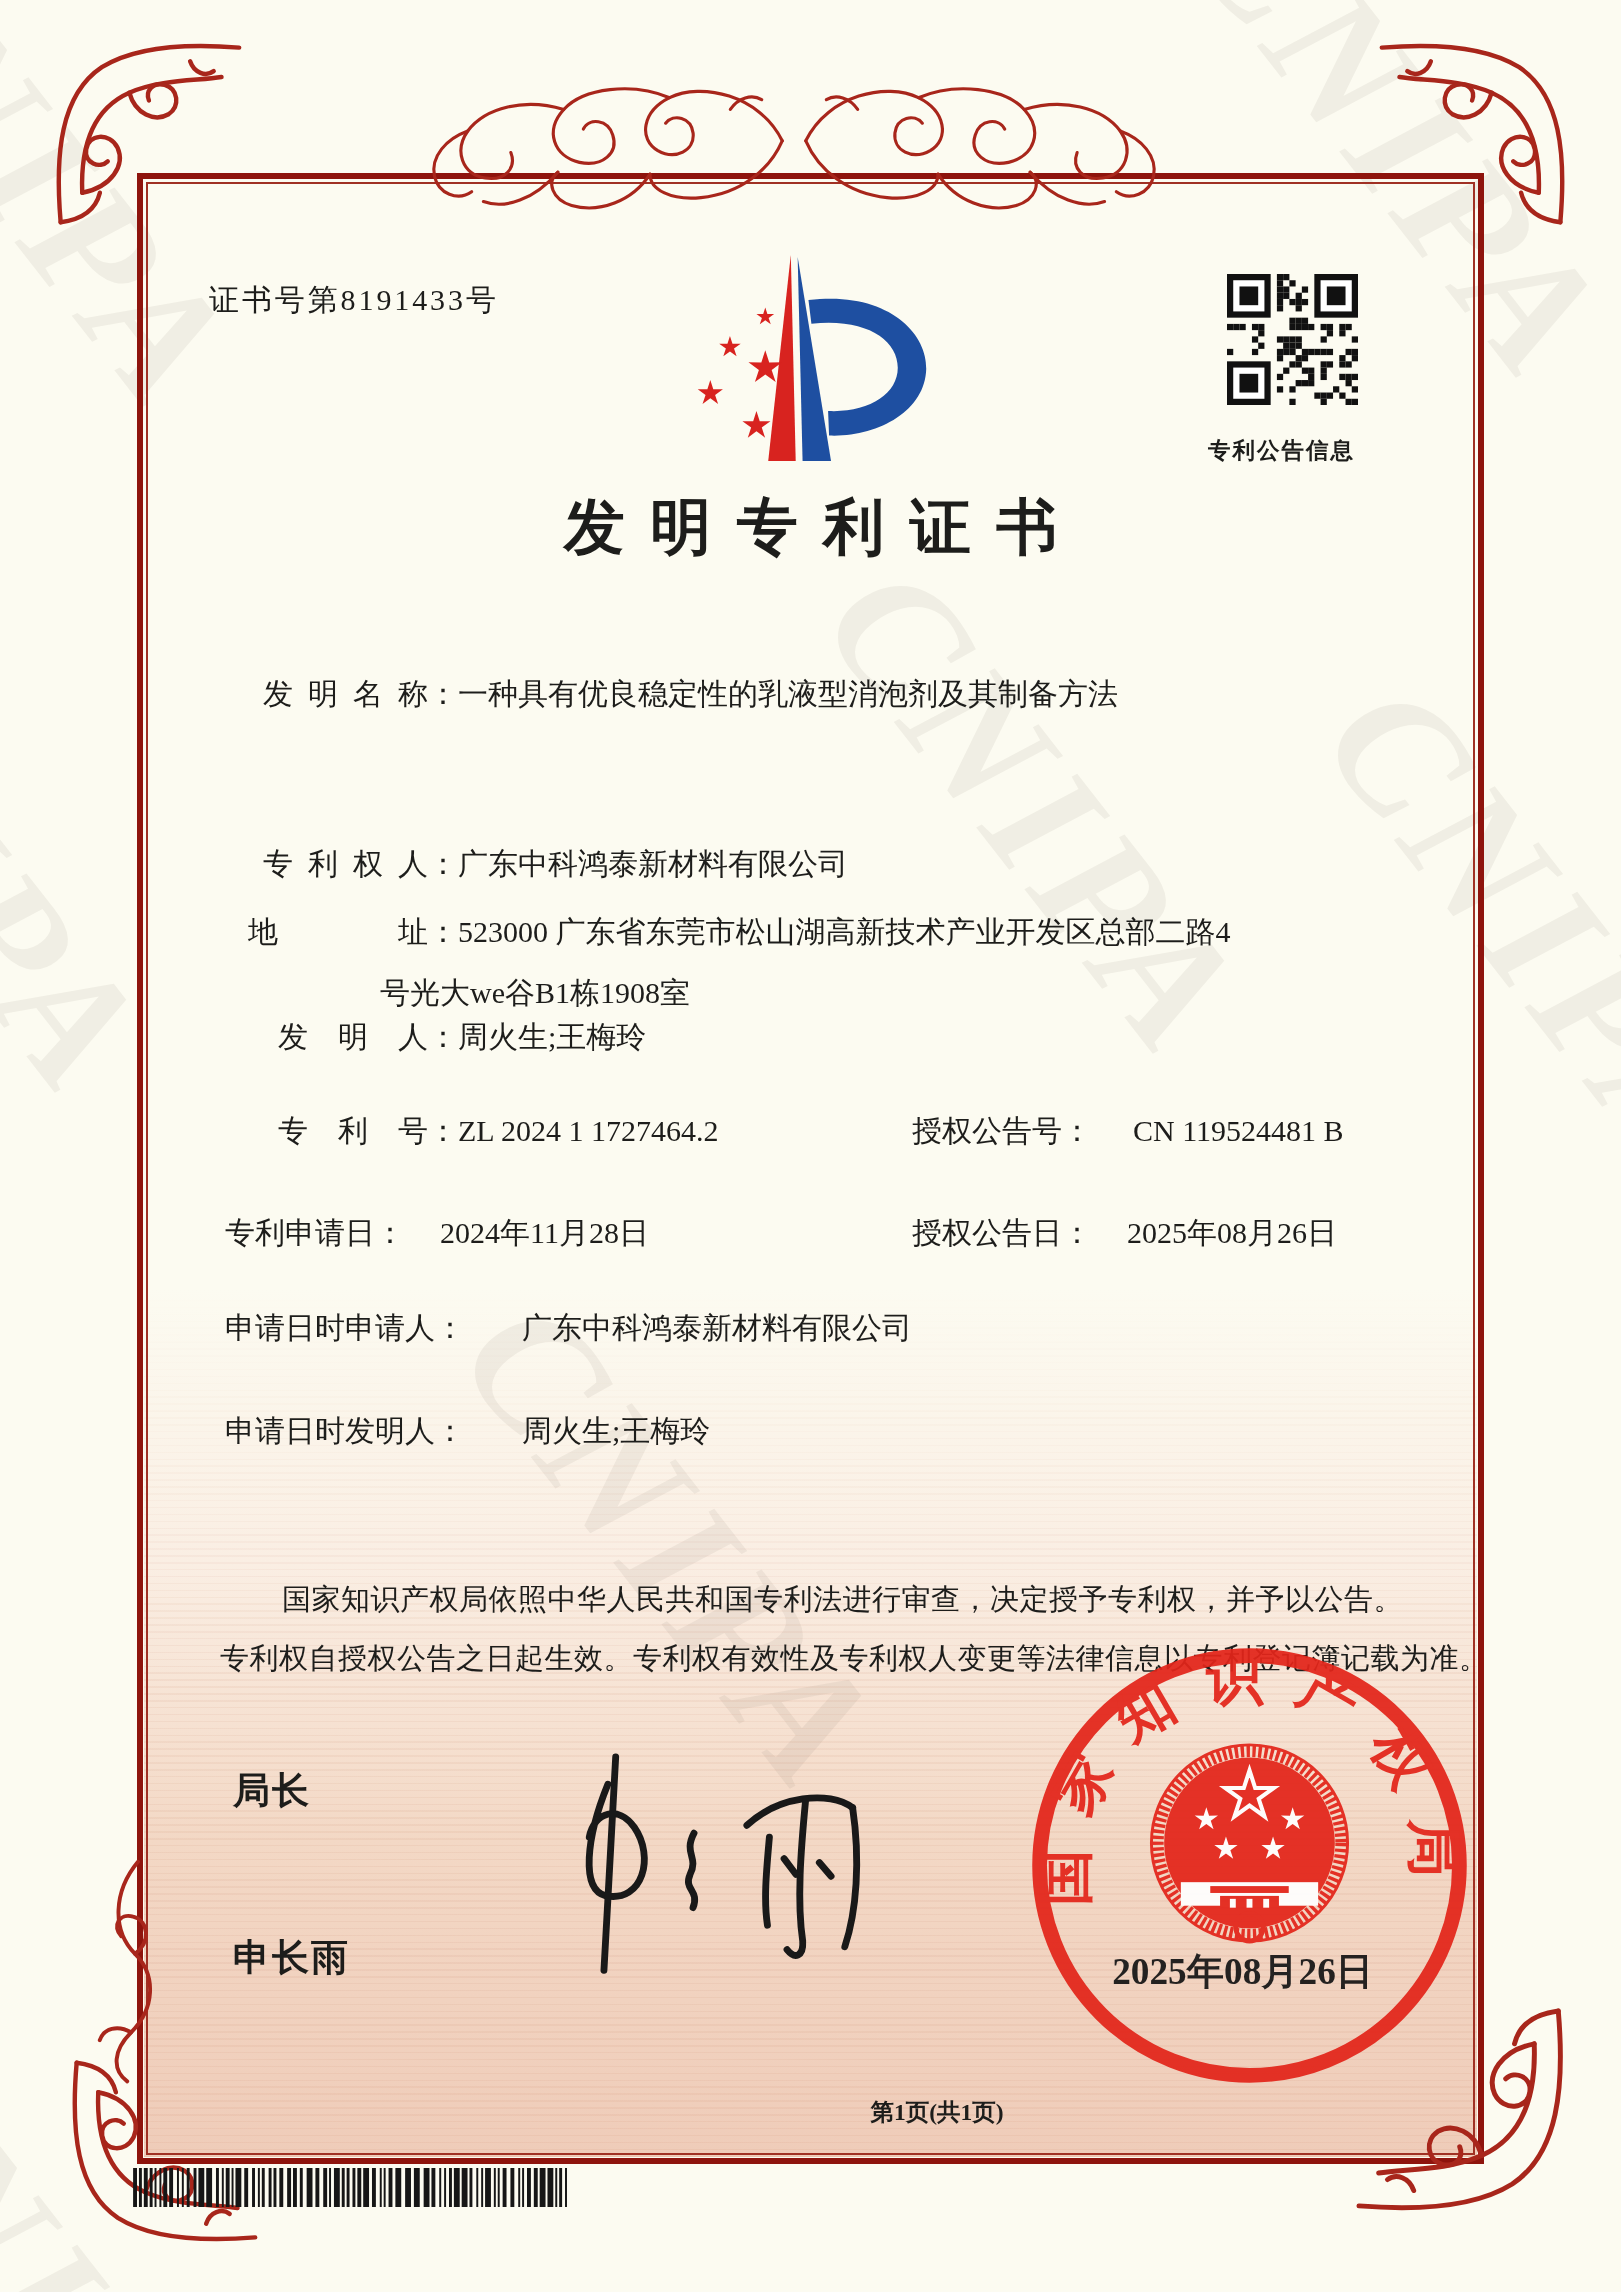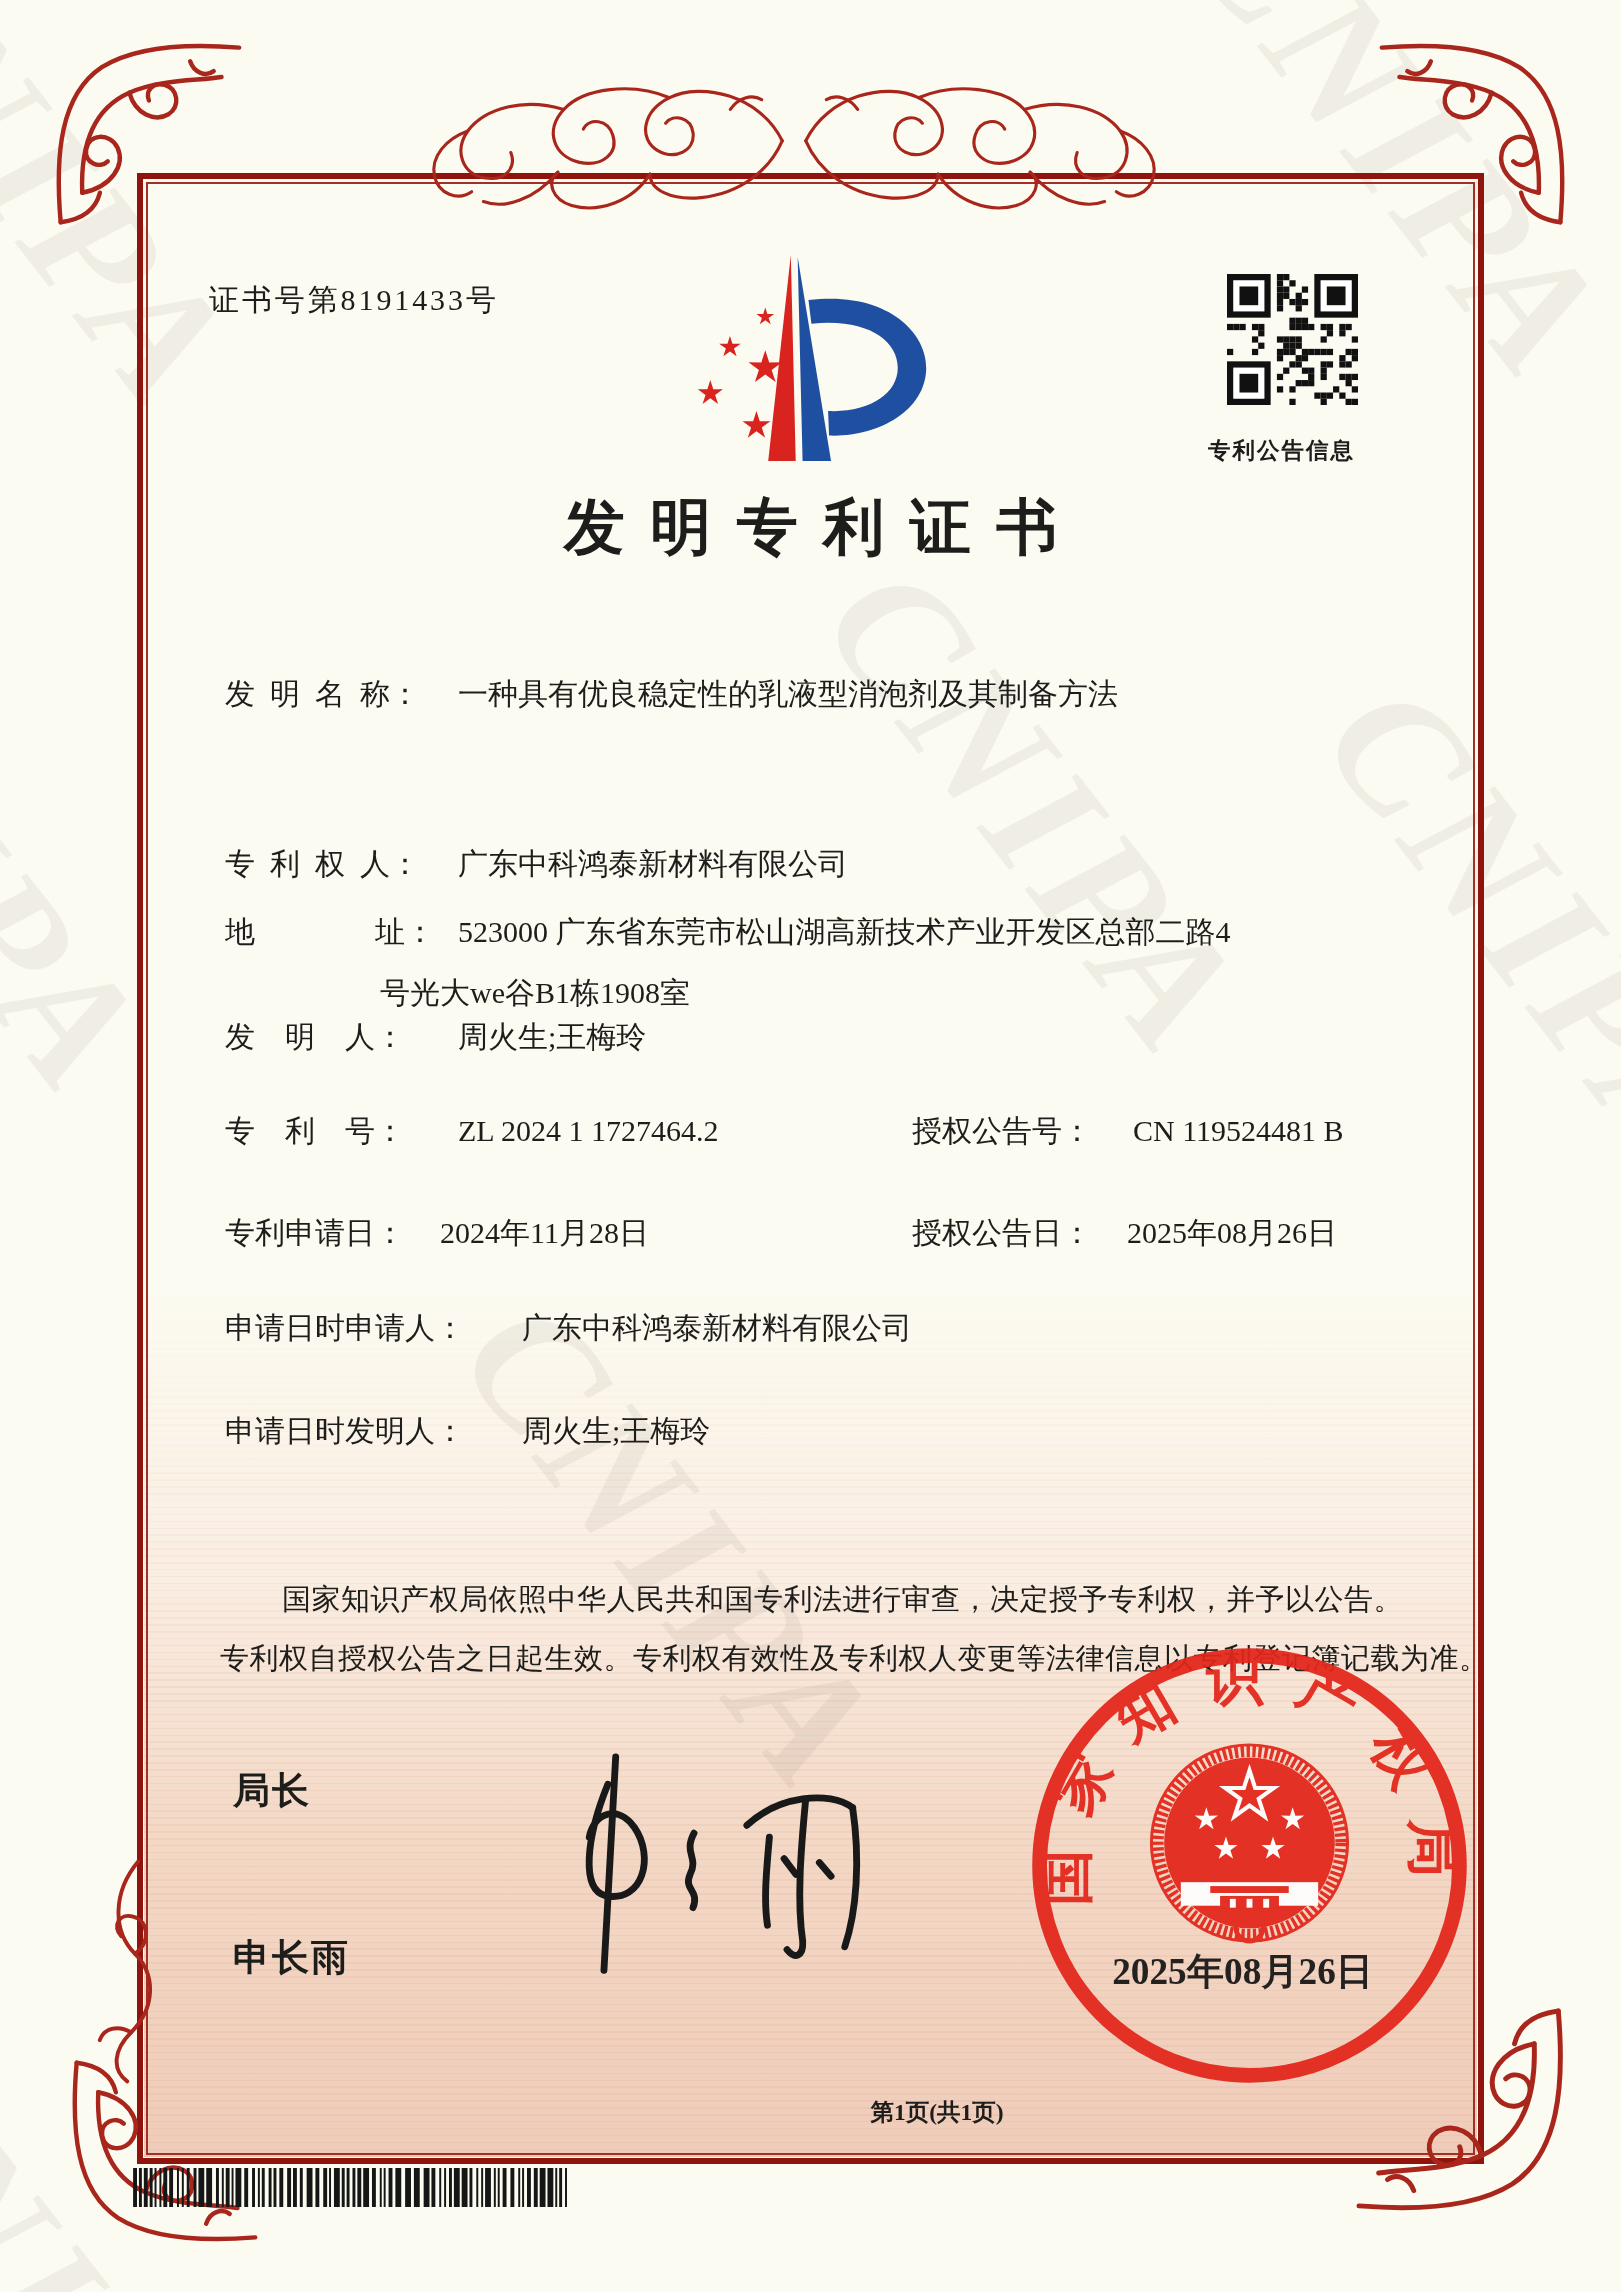--- a/index.html
+++ b/index.html
@@ -44,21 +44,21 @@
   .orn{position:absolute; z-index:3; pointer-events:none;}
   
   .txt{position:absolute; z-index:4; white-space:nowrap;}
   .certno{left:209px; top:280px; font-size:30px; letter-spacing:2.9px;}
   .title{
     left:137px; top:487px; width:1347px; text-align:center;
     font-size:61px; font-weight:bold; letter-spacing:25.5px; text-indent:25.5px;
   }
   .row{font-size:30px;}
   .lab{display:inline-block;}
-  .w215{width:233px;}
+  .w215{width:233px;text-align:right;}
   .val{}
   .qrcap{left:1208px; top:435px; font-size:22.5px; font-weight:bold; letter-spacing:2px;}
   .stmt{font-size:29px; letter-spacing:0.5px;}
   .boss{font-family:"Liberation Sans","DejaVu Sans",sans-serif; font-weight:bold; font-size:37px; letter-spacing:2px;}
   .pageno{left:137px; top:2096px; width:1600px; text-align:center; font-size:23.5px;font-weight:bold;}
   .seal{left:1019px; top:1635px; z-index:5;}
   .sig{left:461px; top:1743px; z-index:5;}
   .qr{left:1227px; top:274px; z-index:4;}
   .logo{left:674px; top:253px; z-index:4;}
   .barcode{left:132px; top:2168px; z-index:4;}

